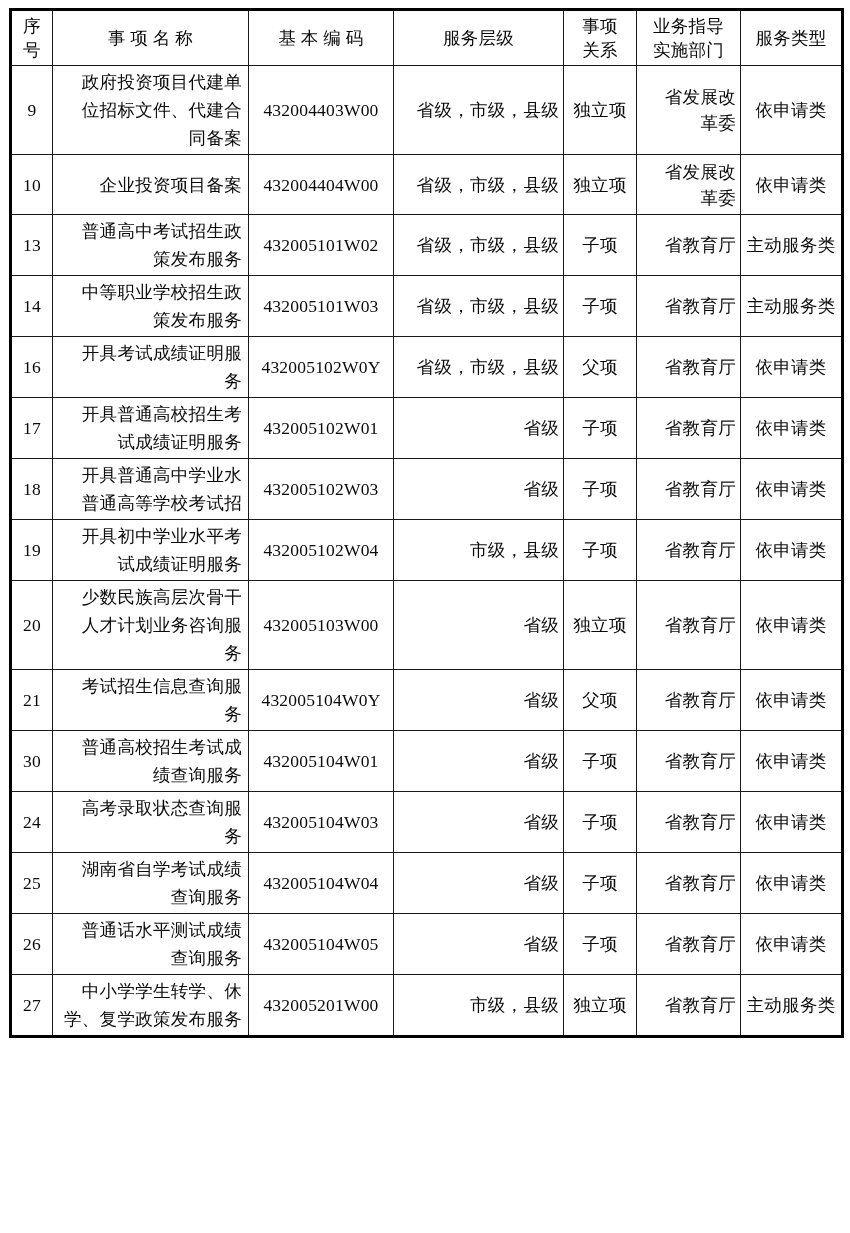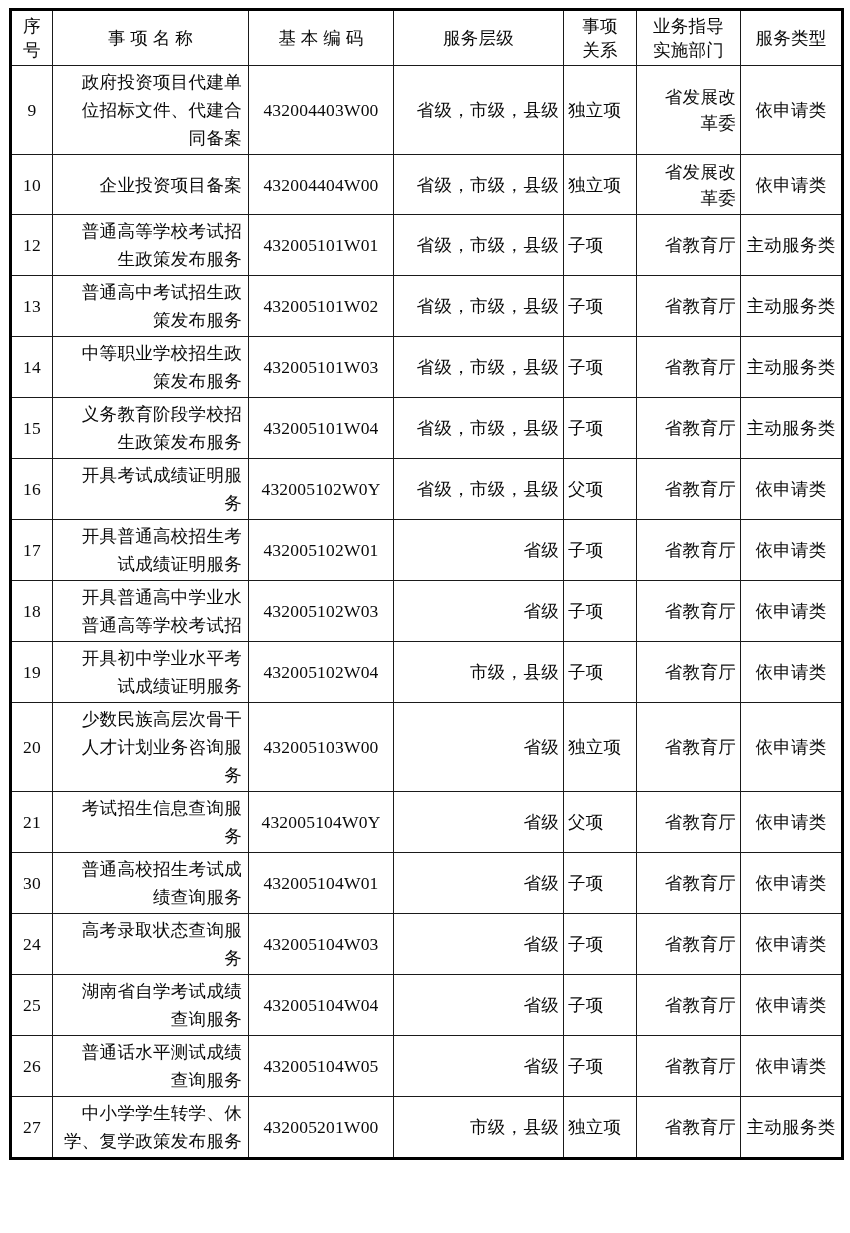--- a/index.html
+++ b/index.html
@@ -38,21 +38,21 @@
   }
   .svc-table thead th {
     height: 50px;
     text-align: center;
     line-height: 24px;
   }
   .svc-table td.c-num   { text-align: center; }
   .svc-table td.c-name  { text-align: right; padding-left: 9px; padding-right: 6px; }
   .svc-table td.c-code  { text-align: center; letter-spacing: 0.2px; }
   .svc-table td.c-level { text-align: right; padding-left: 11px; }
-  .svc-table td.c-rel   { text-align: left; }
+  .svc-table td.c-rel   { text-align: center; }
   .svc-table td.c-dept  { text-align: right; line-height: 26px; }
   .svc-table td.c-type  { text-align: center; }
   tr.h2 td { height: 55px; }
   tr.h3 td { height: 84px; }
 </style>
 </head>
 <body>
 
 <div class="page">
   <table class="svc-table">
@@ -96,54 +96,34 @@
           <td class="c-num">10</td>
           <td class="c-name">企业投资项目备案</td>
           <td class="c-code">432004404W00</td>
           <td class="c-level">省级，市级，县级</td>
           <td class="c-rel">独立项</td>
           <td class="c-dept">省发展改
 革委</td>
           <td class="c-type">依申请类</td>
         </tr>
         <tr class="h2">
-          <td class="c-num">12</td>
-          <td class="c-name">普通高等学校考试招
-生政策发布服务</td>
-          <td class="c-code">432005101W01</td>
-          <td class="c-level">省级，市级，县级</td>
-          <td class="c-rel">子项</td>
-          <td class="c-dept">省教育厅</td>
-          <td class="c-type">主动服务类</td>
-        </tr>
-        <tr class="h2">
           <td class="c-num">13</td>
           <td class="c-name">普通高中考试招生政
 策发布服务</td>
           <td class="c-code">432005101W02</td>
           <td class="c-level">省级，市级，县级</td>
           <td class="c-rel">子项</td>
           <td class="c-dept">省教育厅</td>
           <td class="c-type">主动服务类</td>
         </tr>
         <tr class="h2">
           <td class="c-num">14</td>
           <td class="c-name">中等职业学校招生政
 策发布服务</td>
           <td class="c-code">432005101W03</td>
-          <td class="c-level">省级，市级，县级</td>
-          <td class="c-rel">子项</td>
-          <td class="c-dept">省教育厅</td>
-          <td class="c-type">主动服务类</td>
-        </tr>
-        <tr class="h2">
-          <td class="c-num">15</td>
-          <td class="c-name">义务教育阶段学校招
-生政策发布服务</td>
-          <td class="c-code">432005101W04</td>
           <td class="c-level">省级，市级，县级</td>
           <td class="c-rel">子项</td>
           <td class="c-dept">省教育厅</td>
           <td class="c-type">主动服务类</td>
         </tr>
         <tr class="h2">
           <td class="c-num">16</td>
           <td class="c-name">开具考试成绩证明服
 务</td>
           <td class="c-code">432005102W0Y</td>

